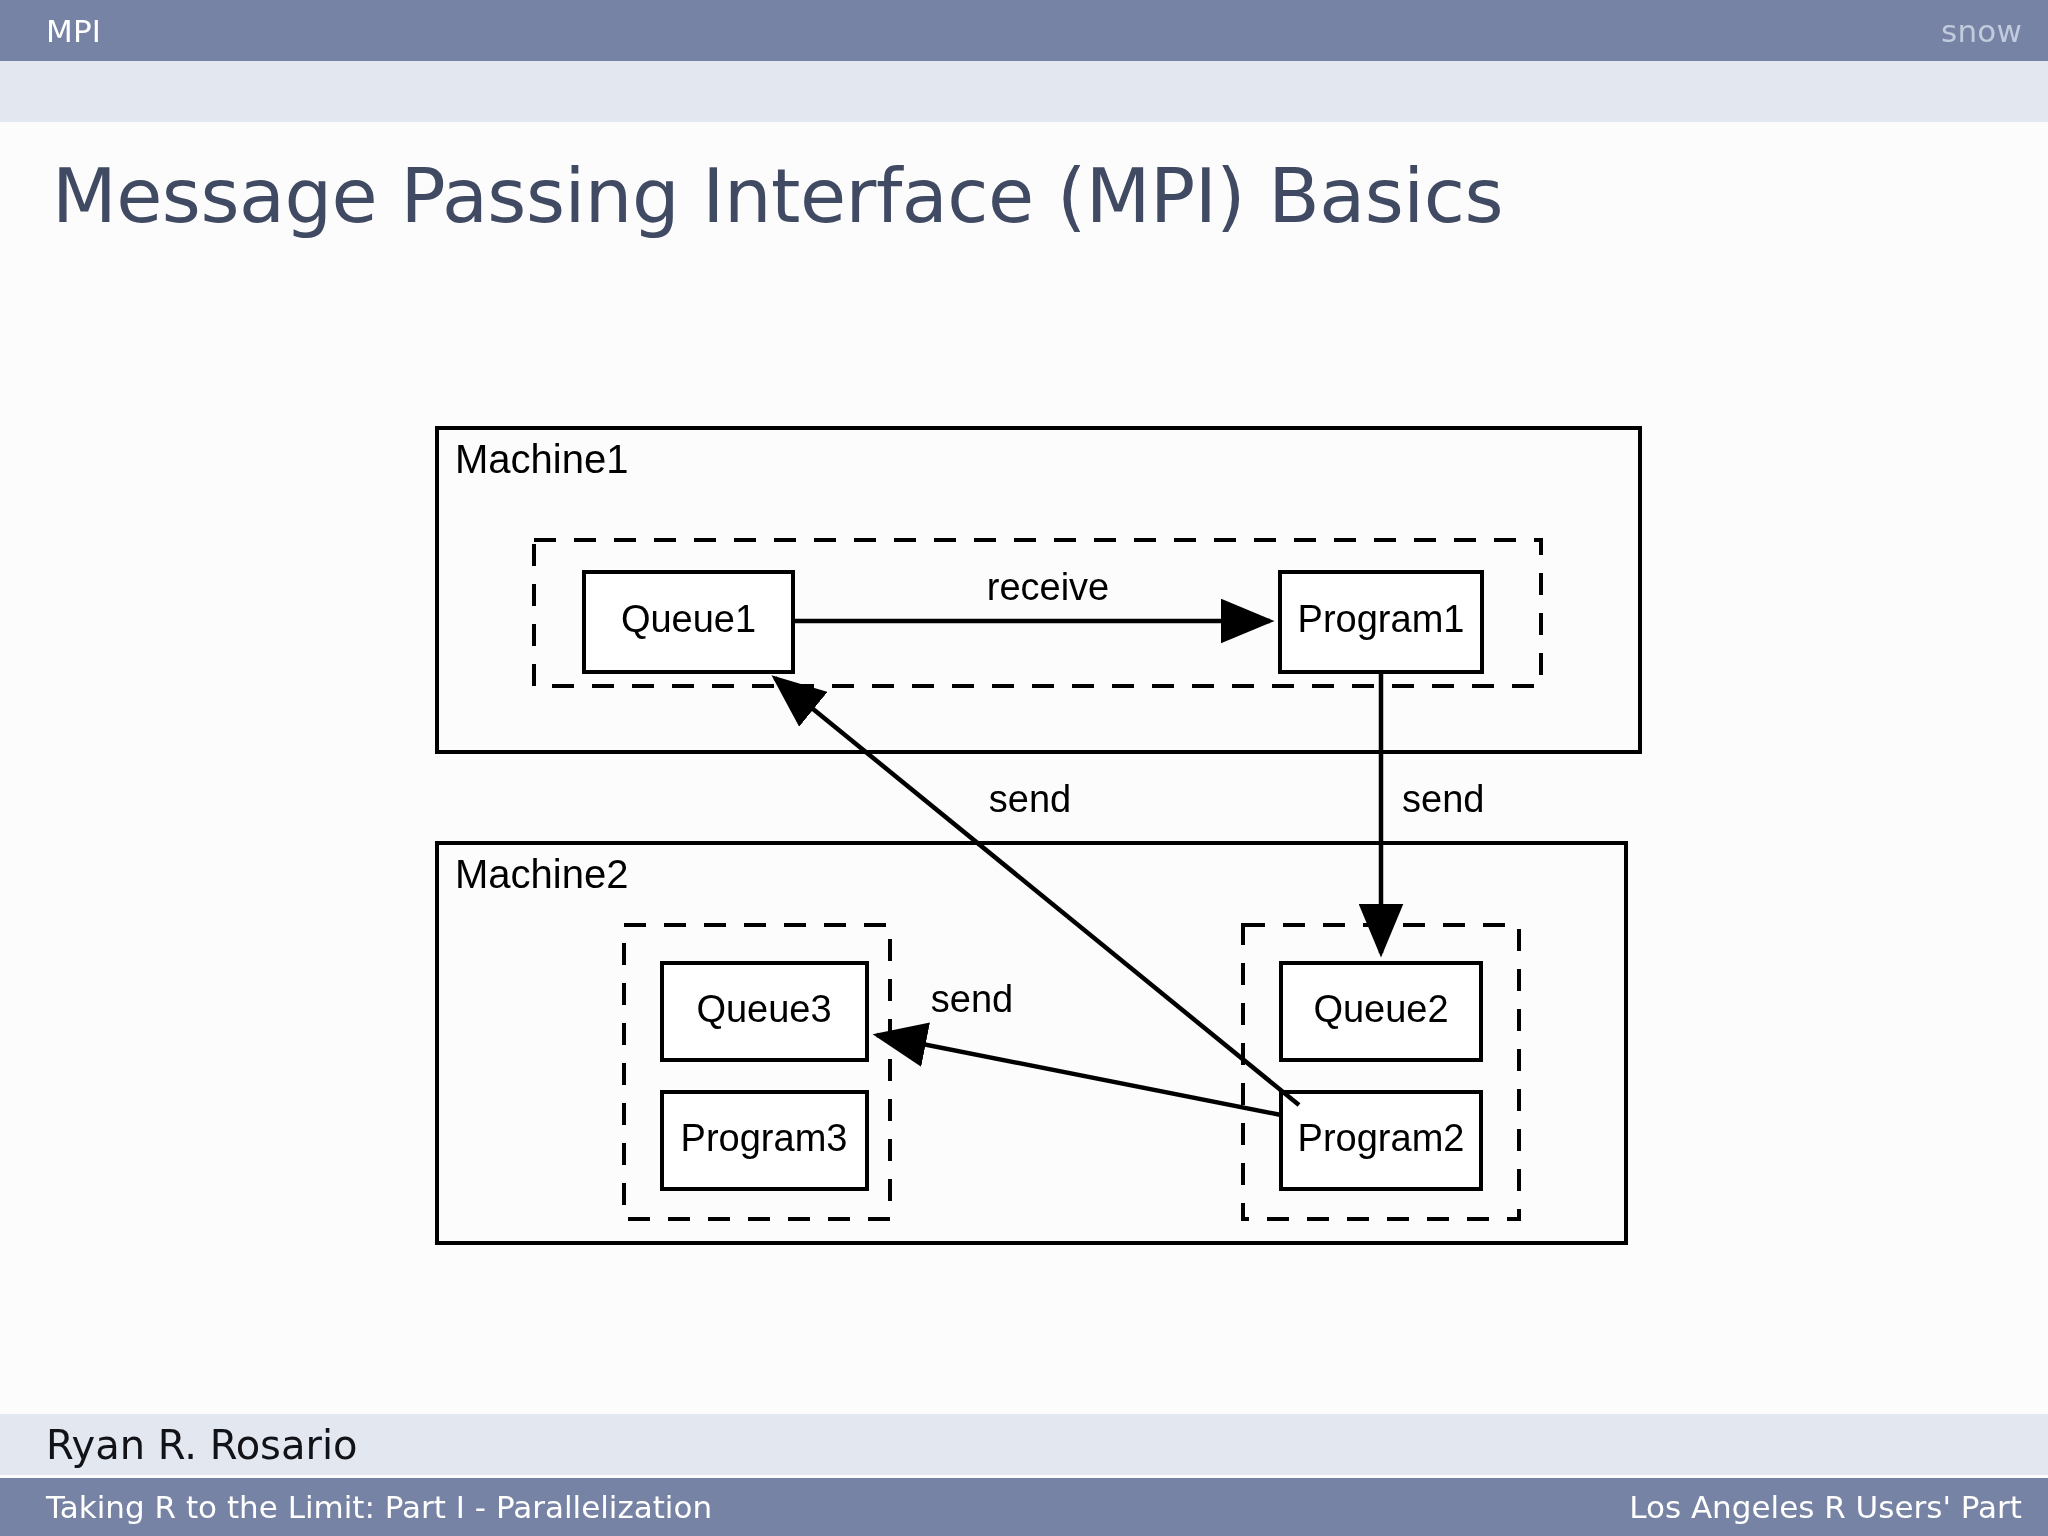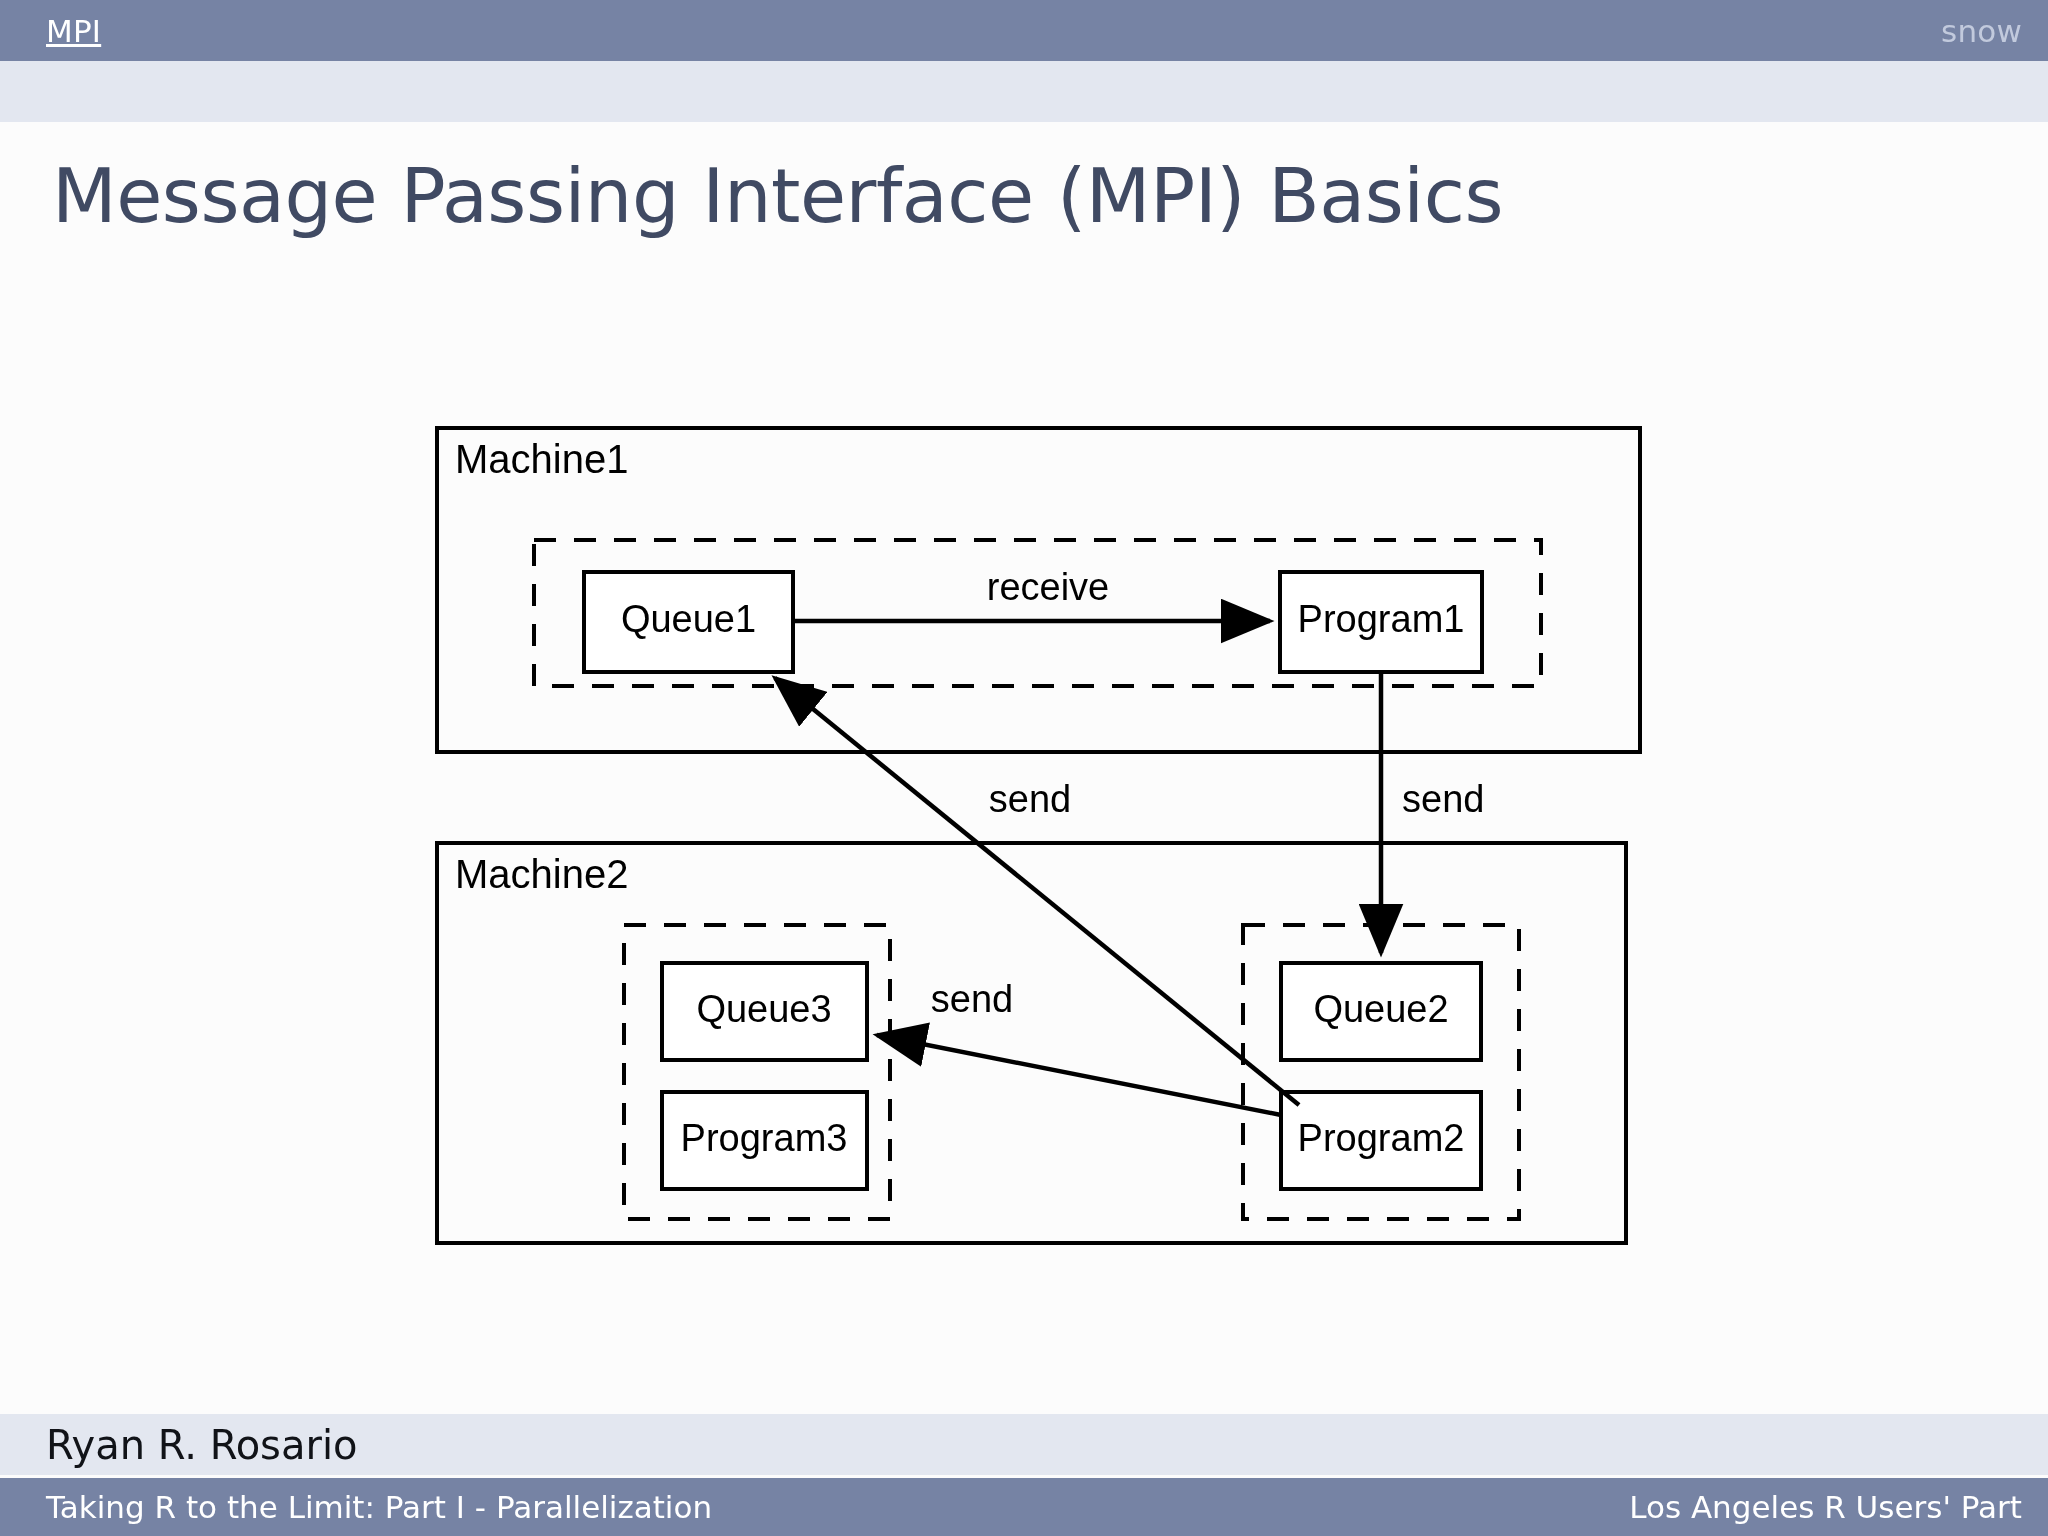--- a/index.html
+++ b/index.html
@@ -31,21 +31,20 @@
     top: 0;
     height: 61px;
     display: flex;
     align-items: center;
     font-size: 31px;
     letter-spacing: .2px;
   }
   .nav-active {
     left: 46px;
     color: #ffffff;
-    text-decoration: underline;
   }
   .nav-inactive {
     right: 26px;
     color: #c2cadd;
   }
   .headbar-sub {
     position: absolute;
     left: 0; top: 61px;
     width: 2048px;
     height: 61px;

